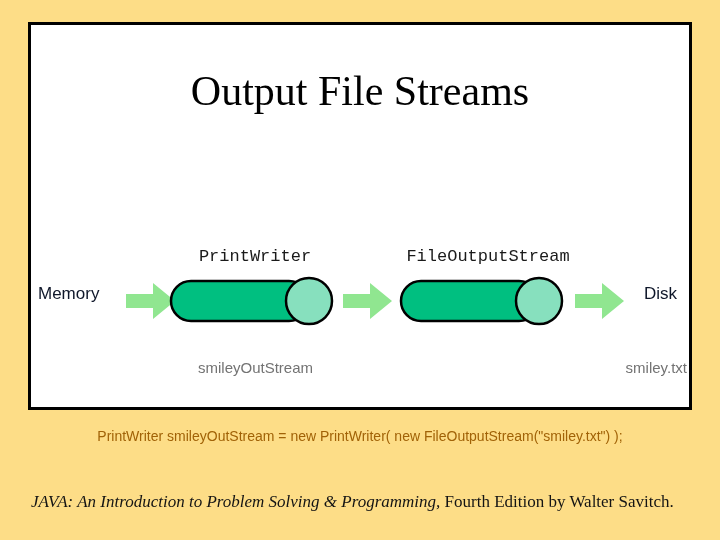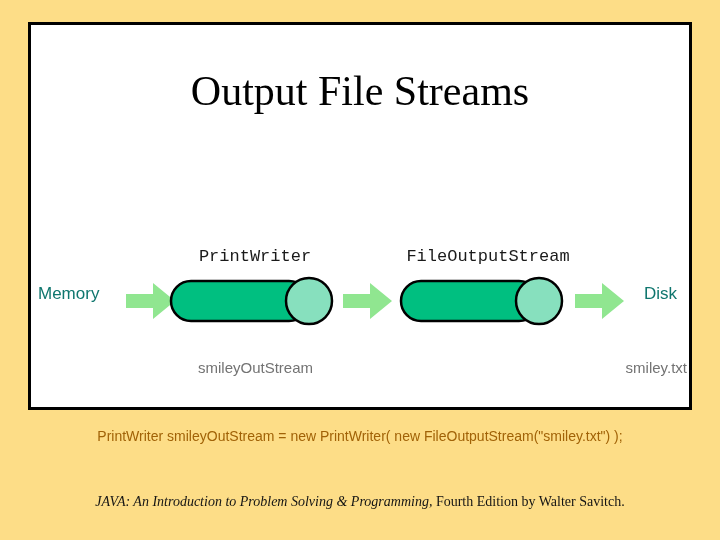--- a/index.html
+++ b/index.html
@@ -35,21 +35,21 @@
     font-size: 17px;
     color: #1a1a1a;
     white-space: nowrap;
   }
   .mono-label.l1 { left: 224px; }
   .mono-label.l2 { left: 457px; }
   .endpoint-label {
     position: absolute;
     top: 259px;
     font-size: 17px;
-    color: #0f766e;
+    color: #0f172a;
     white-space: nowrap;
   }
   .endpoint-label.memory { left: 7px; }
   .endpoint-label.disk { left: 613px; }
   .flow-arrow { position: absolute; top: 256px; width: 50px; height: 40px; }
   .flow-arrow.a1 { left: 95px; }
   .flow-arrow.a2 { left: 312px; }
   .flow-arrow.a3 { left: 544px; }
   .flow-arrow polygon { fill: #90E690; }
   .pipe { position: absolute; top: 250px; width: 170px; height: 52px; }
@@ -70,26 +70,26 @@
     position: absolute;
     top: 403px; left: 0; width: 100%;
     text-align: center;
     font-size: 14px;
     color: #a16207;
     white-space: nowrap;
   }
   .footer {
     position: absolute;
     top: 492px; left: 0; width: 100%;
-    text-align: center;
     font-family: "Liberation Serif", serif;
-    font-size: 14px;
+    font-size: 17px;
     line-height: 20px;
     color: #141414;
     white-space: nowrap;
+    padding-left: 31px;
   }
   .footer .book-title { font-style: italic; }
 </style>
 </head>
 <body>
 
 <div class="slide">
 
   <div class="slide-title">Output File Streams</div>
 

